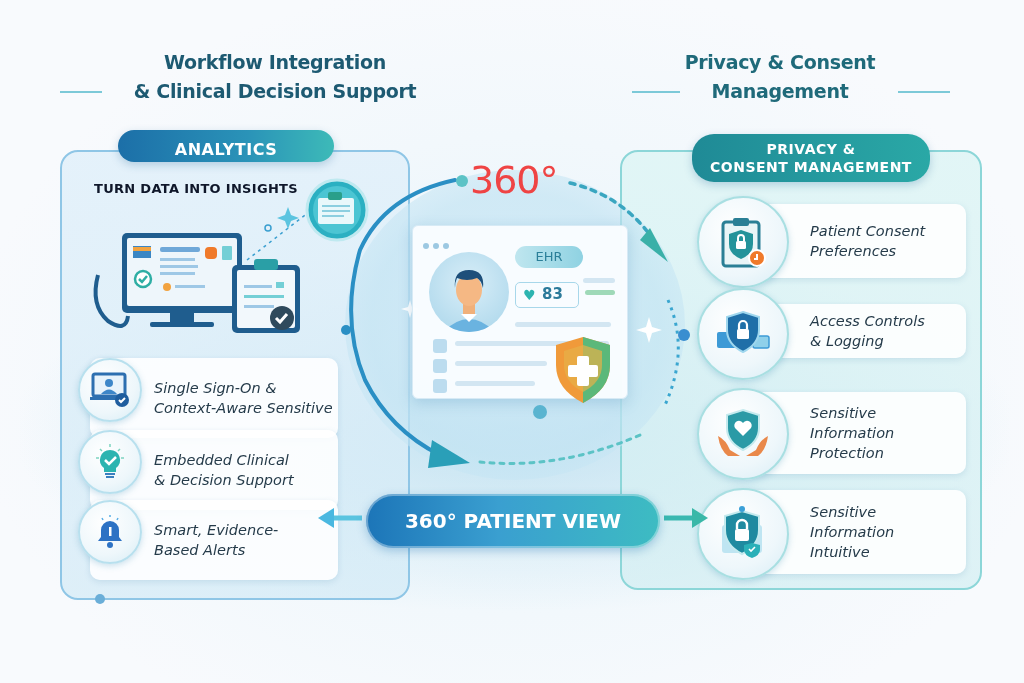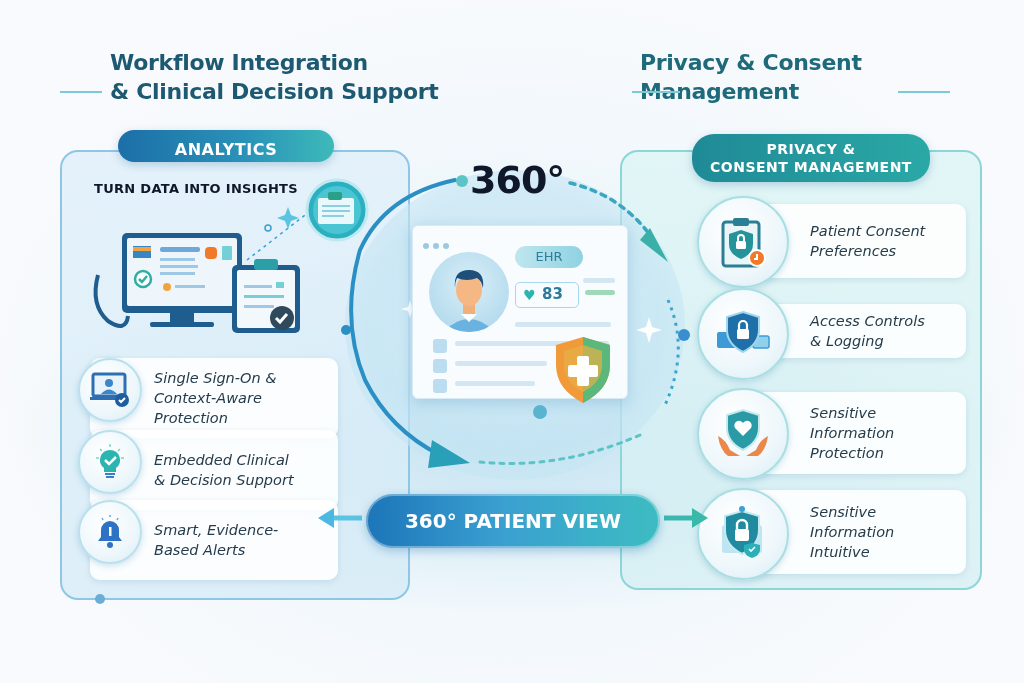--- a/index.html
+++ b/index.html
@@ -9,22 +9,22 @@
     background: radial-gradient(ellipse at 50% 55%, #e6f3fa 0%, #f2f8fc 45%, #f8fafd 75%);
     position: relative;
     color: #1f3a4d;
   }
   .bg-wash {
     position: absolute; left: 20px; top: 250px; width: 990px; height: 360px;
     background: radial-gradient(ellipse at 50% 50%, rgba(150,205,230,0.45) 0%, rgba(190,225,240,0.3) 45%, rgba(255,255,255,0) 72%);
     pointer-events: none;
   }
   .heading {
-    position: absolute; font-weight: bold; color: #1d5a72;
-    font-size: 22px; line-height: 29px; letter-spacing: -0.3px;
+    position: absolute; text-align: center; font-weight: bold; color: #1d5a72;
+    font-size: 19px; line-height: 29px; letter-spacing: -0.3px;
   }
   .heading.left { left: 110px; top: 48px; width: 330px; }
   .heading.right { left: 640px; top: 48px; width: 280px; color: #1f6a7a; }
   .heading .line { position: absolute; height: 2px; background: #7cc9d8; top: 43px; }
 
   .panel {
     position: absolute; border-radius: 18px;
     border: 2px solid #8fc6e6;
     background: linear-gradient(180deg, rgba(225,240,250,0.85) 0%, rgba(210,234,246,0.7) 100%);
   }
@@ -60,21 +60,21 @@
     box-shadow: 0 2px 6px rgba(60,140,180,0.25);
     display: flex; align-items: center; justify-content: center;
   }
   .icon-circle.l { left: 78px; width: 64px; height: 64px; }
   .icon-circle.r { left: 697px; width: 92px; height: 92px; border-color: #a9dfe2; }
 
   .hero-ring {
     position: absolute; left: 345px; top: 170px; width: 340px; height: 310px; border-radius: 50%;
     background: radial-gradient(ellipse at 50% 50%, rgba(210,235,248,0.9) 0%, rgba(195,228,243,0.7) 60%, rgba(220,240,250,0.2) 100%);
   }
-  .num360 { position: absolute; left: 470px; top: 158px; font-size: 38px; font-weight: bold; color: #0f172a; letter-spacing: -1px; }
+  .num360 { position: absolute; left: 470px; top: 158px; font-size: 38px; font-weight: normal; color: #ef4444; letter-spacing: -1px; }
 
   .ehr-card {
     position: absolute; left: 412px; top: 225px; width: 216px; height: 174px;
     background: rgba(250,253,255,0.95); border-radius: 6px;
     box-shadow: 0 4px 14px rgba(60,130,180,0.25);
     border: 1px solid #d7eaf5;
   }
   .dots3 { position:absolute; left: 10px; top: 8px; }
   .dots3 span { display:inline-block; width:6px; height:6px; border-radius:50%; background:#9cc8e2; margin-right:4px; }
   .avatar { position:absolute; left: 16px; top: 26px; width: 80px; height: 80px; border-radius: 50%;
@@ -171,21 +171,21 @@
     <rect x="328" y="192" width="14" height="8" rx="2" fill="#2a9f8a"></rect>
     <rect x="322" y="205" width="28" height="2" fill="#8ccfe0"></rect>
     <rect x="322" y="210" width="28" height="2" fill="#8ccfe0"></rect>
     <rect x="322" y="215" width="22" height="2" fill="#8ccfe0"></rect>
   </g>
 </svg>
 
 <div class="item-card l" style="top:358px;">
   <div>
       <div>Single Sign-On &amp;</div>
-  <div>Context-Aware Protection</div>
+  <div>Context-Aware Sensitive</div>
     </div>
 </div>
 <div class="icon-circle l" style="top:358px;">
   <svg width="44" height="40" viewBox="0 0 44 40">
     <rect x="5" y="4" width="32" height="22" rx="2" fill="#e8f3fb" stroke="#2d6fb0" stroke-width="3"></rect>
     <circle cx="21" cy="13" r="4" fill="#3d86c8"></circle>
     <path d="M13 24 q8 -9 16 0 z" fill="#3d86c8"></path>
     <rect x="2" y="27" width="38" height="3" fill="#2d6fb0"></rect>
     <circle cx="34" cy="30" r="7" fill="#1f5d9e"></circle>
     <path d="M31 30 l2 2 l4 -4" stroke="#fff" stroke-width="2" fill="none"></path>

